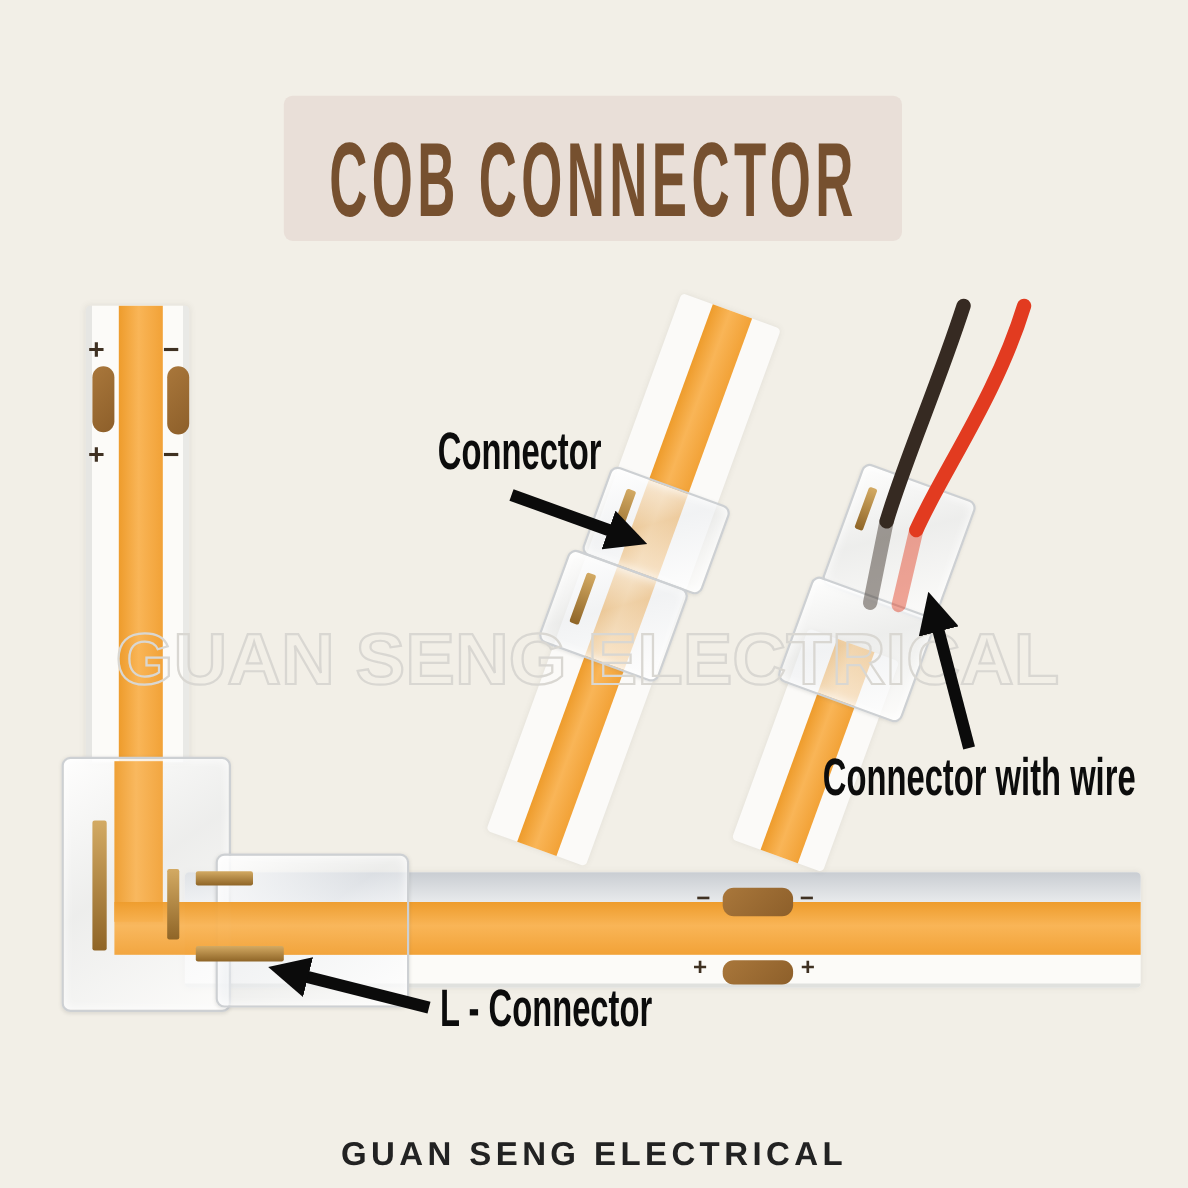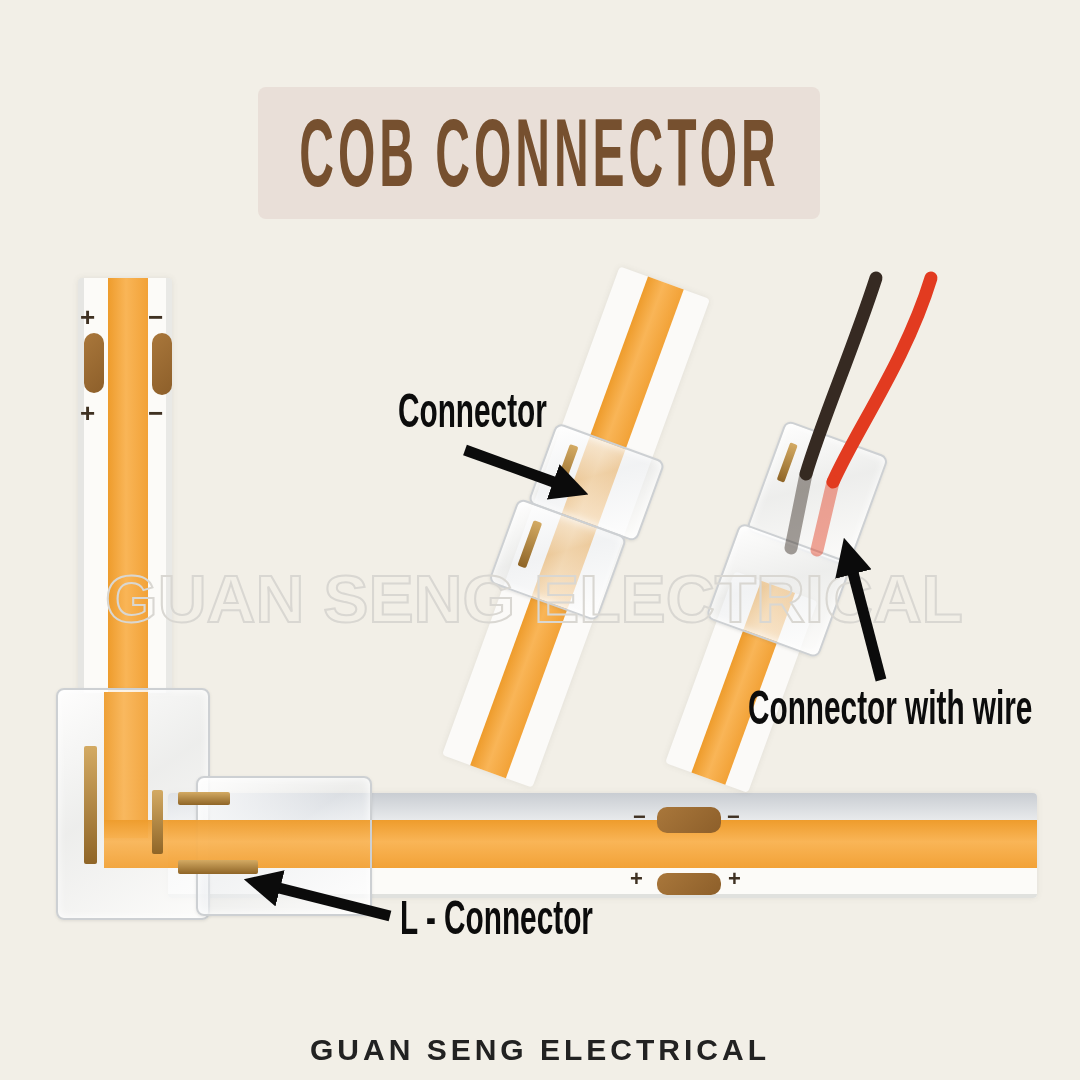--- a/index.html
+++ b/index.html
@@ -5,21 +5,21 @@
   html,body{margin:0;padding:0;background:#ddd;}
   .canvas{
     position:relative;width:1080px;height:1080px;overflow:hidden;
     background:#f2efe7;font-family:"Liberation Sans",sans-serif;
   }
   .abs{position:absolute;}
   
   .banner{
     position:absolute;left:258px;top:87px;width:562px;height:132px;
     background:#e9dfd8;border-radius:8px;
-    display:flex;align-items:center;justify-content:center;
+    display:flex;align-items:flex-end;justify-content:center;
   }
   .banner .title{
     font-size:96px;font-weight:700;letter-spacing:8px;color:#76502f;
     white-space:nowrap;transform:scaleX(0.5);transform-origin:center;
   }
   
   .strip-body{position:absolute;background:#fbfaf8;border-radius:4px;
     box-shadow:0 0 6px rgba(90,90,80,0.10);}
   .cob{position:absolute;top:0;bottom:0;
     background:linear-gradient(to right,#ee9c2c,#f9b557 45%,#f2a237);}

